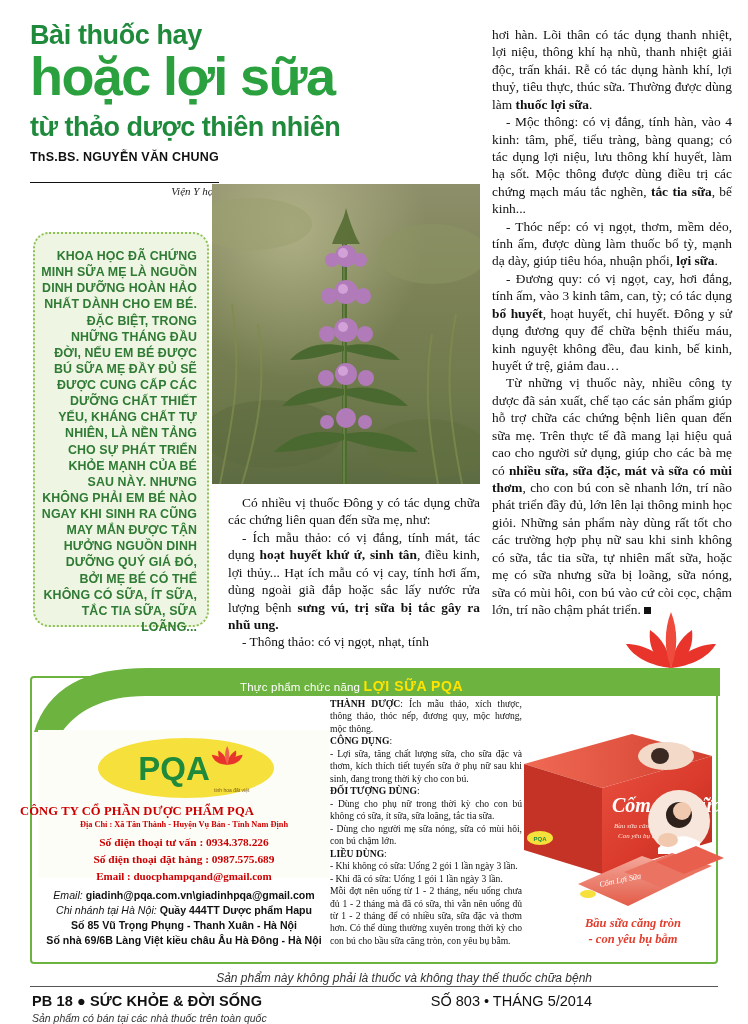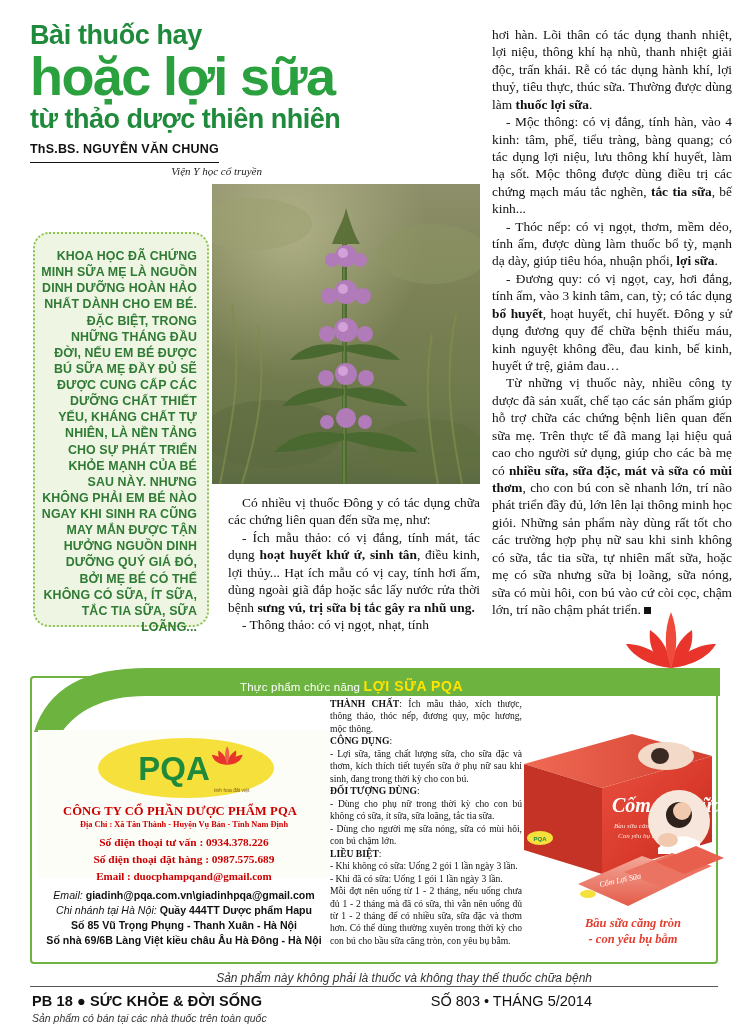--- a/index.html
+++ b/index.html
@@ -17,26 +17,26 @@
     font-size:27px;color:#1f8a3b;letter-spacing:-.4px;line-height:1.0;
   }
   .hl-big{
     font-family:"Liberation Sans",sans-serif;font-weight:bold;
     font-size:54px;color:#2aa03f;letter-spacing:-1.6px;line-height:.96;
     margin-top:2px;
   }
   .hl-mid{
     font-family:"Liberation Sans",sans-serif;font-weight:bold;
     font-size:27px;color:#1f8a3b;letter-spacing:-.5px;line-height:1.05;
-    margin-top:2px;
+    margin-top:10px;
   }
   .byline{
     margin-top:9px;display:inline-block;
     font-family:"Liberation Sans",sans-serif;font-weight:bold;font-size:12.5px;
-    color:#111;border-bottom:1.6px solid #111;padding-bottom:6px;letter-spacing:.2px;
+    color:#111;border-bottom:1.6px solid #111;padding-bottom:18px;letter-spacing:.2px;
   }
   .byline-sub{
     font-family:"Liberation Serif",serif;font-style:italic;font-size:11px;
     color:#222;margin-top:2px;text-align:right;width:232px;
   }
 
   
   .photo{
     position:absolute;left:212px;top:184px;width:268px;height:300px;
     overflow:hidden;background:#6d7a4a;
@@ -86,21 +86,21 @@
 
   
   .ad-left{
     position:absolute;left:38px;top:730px;width:292px;height:148px;
     background:#fdfdf8;
   }
   .pqa-logo{
     position:absolute;left:96px;top:736px;width:180px;height:64px;
   }
   .ad-company{
-    position:absolute;left:34px;top:804px;width:292px;text-align:center;
+    position:absolute;left:20px;top:804px;width:292px;
     font-family:"Liberation Serif",serif;font-weight:bold;font-size:12.6px;
     color:#cc0000;letter-spacing:.1px;
   }
   .ad-addr{
     position:absolute;left:38px;top:820px;width:292px;text-align:center;
     font-family:"Liberation Serif",serif;font-weight:bold;font-size:8.3px;color:#cc0000;
   }
   .ad-phone1{
     position:absolute;left:38px;top:836px;width:292px;text-align:center;
     font-family:"Liberation Serif",serif;font-weight:bold;font-size:11.4px;color:#cc0000;
@@ -243,21 +243,21 @@
       </g>
     </svg>
   </div>
 
   <div class="quotebox">
     <p>KHOA HỌC ĐÃ CHỨNG MINH SỮA MẸ LÀ NGUỒN DINH DƯỠNG HOÀN HẢO NHẤT DÀNH CHO EM BÉ. ĐẶC BIỆT, TRONG NHỮNG THÁNG ĐẦU ĐỜI, NẾU EM BÉ ĐƯỢC BÚ SỮA MẸ ĐẦY ĐỦ SẼ ĐƯỢC CUNG CẤP CÁC DƯỠNG CHẤT THIẾT YẾU, KHÁNG CHẤT TỰ NHIÊN, LÀ NỀN TẢNG CHO SỰ PHÁT TRIỂN KHỎE MẠNH CỦA BÉ SAU NÀY. NHƯNG KHÔNG PHẢI EM BÉ NÀO NGAY KHI SINH RA CŨNG MAY MẮN ĐƯỢC TẬN HƯỞNG NGUỒN DINH DƯỠNG QUÝ GIÁ ĐÓ, BỞI MẸ BÉ CÓ THỂ KHÔNG CÓ SỮA, ÍT SỮA, TẮC TIA SỮA, SỮA LOÃNG...</p>
   </div>
 
   <div class="col" id="col-left">
       <p><span>Có nhiều vị thuốc Đông y có tác dụng chữa các chứng liên quan đến sữa mẹ, như:</span></p>
-      <p><span>- Ích mẫu thảo: có vị đắng, tính mát, tác dụng </span><b>hoạt huyết khứ ứ, sinh tân</b><span>, điều kinh, lợi thủy... Hạt ích mẫu có vị cay, tính hơi ấm, dùng ngoài giã đắp hoặc sắc lấy nước rửa thời bệnh </span><b>sưng vú, trị sữa bị tắc gây ra nhũ ung.</b></p>
+      <p><span>- Ích mẫu thảo: có vị đắng, tính mát, tác dụng </span><b>hoạt huyết khứ ứ, sinh tân</b><span>, điều kinh, lợi thủy... Hạt ích mẫu có vị cay, tính hơi ấm, dùng ngoài giã đắp hoặc sắc lấy nước rửa lượng bệnh </span><b>sưng vú, trị sữa bị tắc gây ra nhũ ung.</b></p>
       <p><span>- Thông thảo: có vị ngọt, nhạt, tính</span></p>
     </div>
   <div class="col" id="col-right">
       <p class="noind"><span>hơi hàn. Lõi thân có tác dụng thanh nhiệt, lợi niệu, thông khí hạ nhũ, thanh nhiệt giải độc, trấn khái. Rễ có tác dụng hành khí, lợi thuỷ, tiêu thực, thúc sữa. Thường được dùng làm </span><b>thuốc lợi sữa</b><span>.</span></p>
       <p><span>- Mộc thông: có vị đắng, tính hàn, vào 4 kinh: tâm, phế, tiểu tràng, bàng quang; có tác dụng lợi niệu, lưu thông khí huyết, làm hạ sốt. Mộc thông được dùng điều trị các chứng mạch máu tắc nghẽn, </span><b>tắc tia sữa</b><span>, bế kinh...</span></p>
       <p><span>- Thóc nếp: có vị ngọt, thơm, mềm dẻo, tính ấm, được dùng làm thuốc bổ tỳ, mạnh dạ dày, giúp tiêu hóa, nhuận phổi, </span><b>lợi sữa</b><span>.</span></p>
       <p><span>- Đương quy: có vị ngọt, cay, hơi đắng, tính ấm, vào 3 kinh tâm, can, tỳ; có tác dụng </span><b>bổ huyết</b><span>, hoạt huyết, chỉ huyết. Đông y sử dụng đương quy để chữa bệnh thiếu máu, kinh nguyệt không đều, đau kinh, bế kinh, huyết ứ trệ, giảm đau…</span></p>
       <p><span>Từ những vị thuốc này, nhiều công ty dược đã sản xuất, chế tạo các sản phẩm giúp hỗ trợ chữa các chứng bệnh liên quan đến sữa mẹ. Trên thực tế đã mang lại hiệu quả cao cho người sử dụng, giúp cho các bà mẹ có </span><b>nhiều sữa, sữa đặc, mát và sữa có mùi thơm</b><span>, cho con bú con sẽ nhanh lớn, trí não phát triển đầy đủ, lớn lên lại thông minh học giỏi. Những sản phẩm này dùng rất tốt cho các trường hợp phụ nữ sau khi sinh không có sữa, tắc tia sữa, tự nhiên mất sữa, hoặc mẹ có sữa nhưng sữa bị loãng, sữa nóng, sữa có mùi hôi, con bú vào cứ còi cọc, chậm lớn, trí não chậm phát triển.</span><span class="endmark"></span></p>
     </div>
 
@@ -310,27 +310,27 @@
     </div>
     <div>
       <span class="lbl">Chi nhánh tại Hà Nội:</span>
       <span class="val">Quầy 444TT Dược phẩm Hapu</span>
     </div>
     <div class="val">Số 85 Vũ Trọng Phụng - Thanh Xuân - Hà Nội</div>
     <div class="val">Số nhà 69/6B Làng Việt kiều châu Âu Hà Đông - Hà Nội</div>
   </div>
 
   <div class="ad-info" id="ad-info">
-      <p><span class="hd">THÀNH CHẤT</span><span>: Ích mẫu thảo, xích thược, thông thảo, thóc nếp, đương quy, mộc hương, mộc thông.</span></p>
+      <p><span class="hd">THÀNH DƯỢC</span><span>: Ích mẫu thảo, xích thược, thông thảo, thóc nếp, đương quy, mộc hương, mộc thông.</span></p>
       <p><span class="hd">CÔNG DỤNG</span><span>:</span></p>
       <p><span>- Lợi sữa, tăng chất lượng sữa, cho sữa đặc và thơm, kích thích tiết tuyến sữa ở phụ nữ sau khi sinh, đang trong thời kỳ cho con bú.</span></p>
       <p><span class="hd">ĐỐI TƯỢNG DÙNG</span><span>:</span></p>
       <p><span>- Dùng cho phụ nữ trong thời kỳ cho con bú không có sữa, ít sữa, sữa loãng, tắc tia sữa.</span></p>
       <p><span>- Dùng cho người mẹ sữa nóng, sữa có mùi hôi, con bú chậm lớn.</span></p>
-      <p><span class="hd">LIỀU BIỆT</span><span>:</span></p>
+      <p><span class="hd">LIỀU DÙNG</span><span>:</span></p>
       <p><span>- Khi không có sữa: Uống 2 gói 1 lần ngày 3 lần.</span></p>
       <p><span>- Khi đã có sữa: Uống 1 gói 1 lần ngày 3 lần.</span></p>
       <p><span>Mỗi đợt nên uống từ 1 - 2 tháng, nếu uống chưa đủ 1 - 2 tháng mà đã có sữa, thì vẫn nên uống đủ từ 1 - 2 tháng để có nhiều sữa, sữa đặc và thơm hơn. Có thể dùng thường xuyên trong thời kỳ cho con bú cho bầu sữa căng tròn, con yêu bụ bẫm.</span></p>
     </div>
 
   <svg class="product" viewBox="0 0 210 200">
     <defs>
       <linearGradient id="boxg" x1="0" y1="0" x2="1" y2="1">
         <stop offset="0%" stop-color="#e8503f"></stop>
         <stop offset="55%" stop-color="#d93a2b"></stop>

